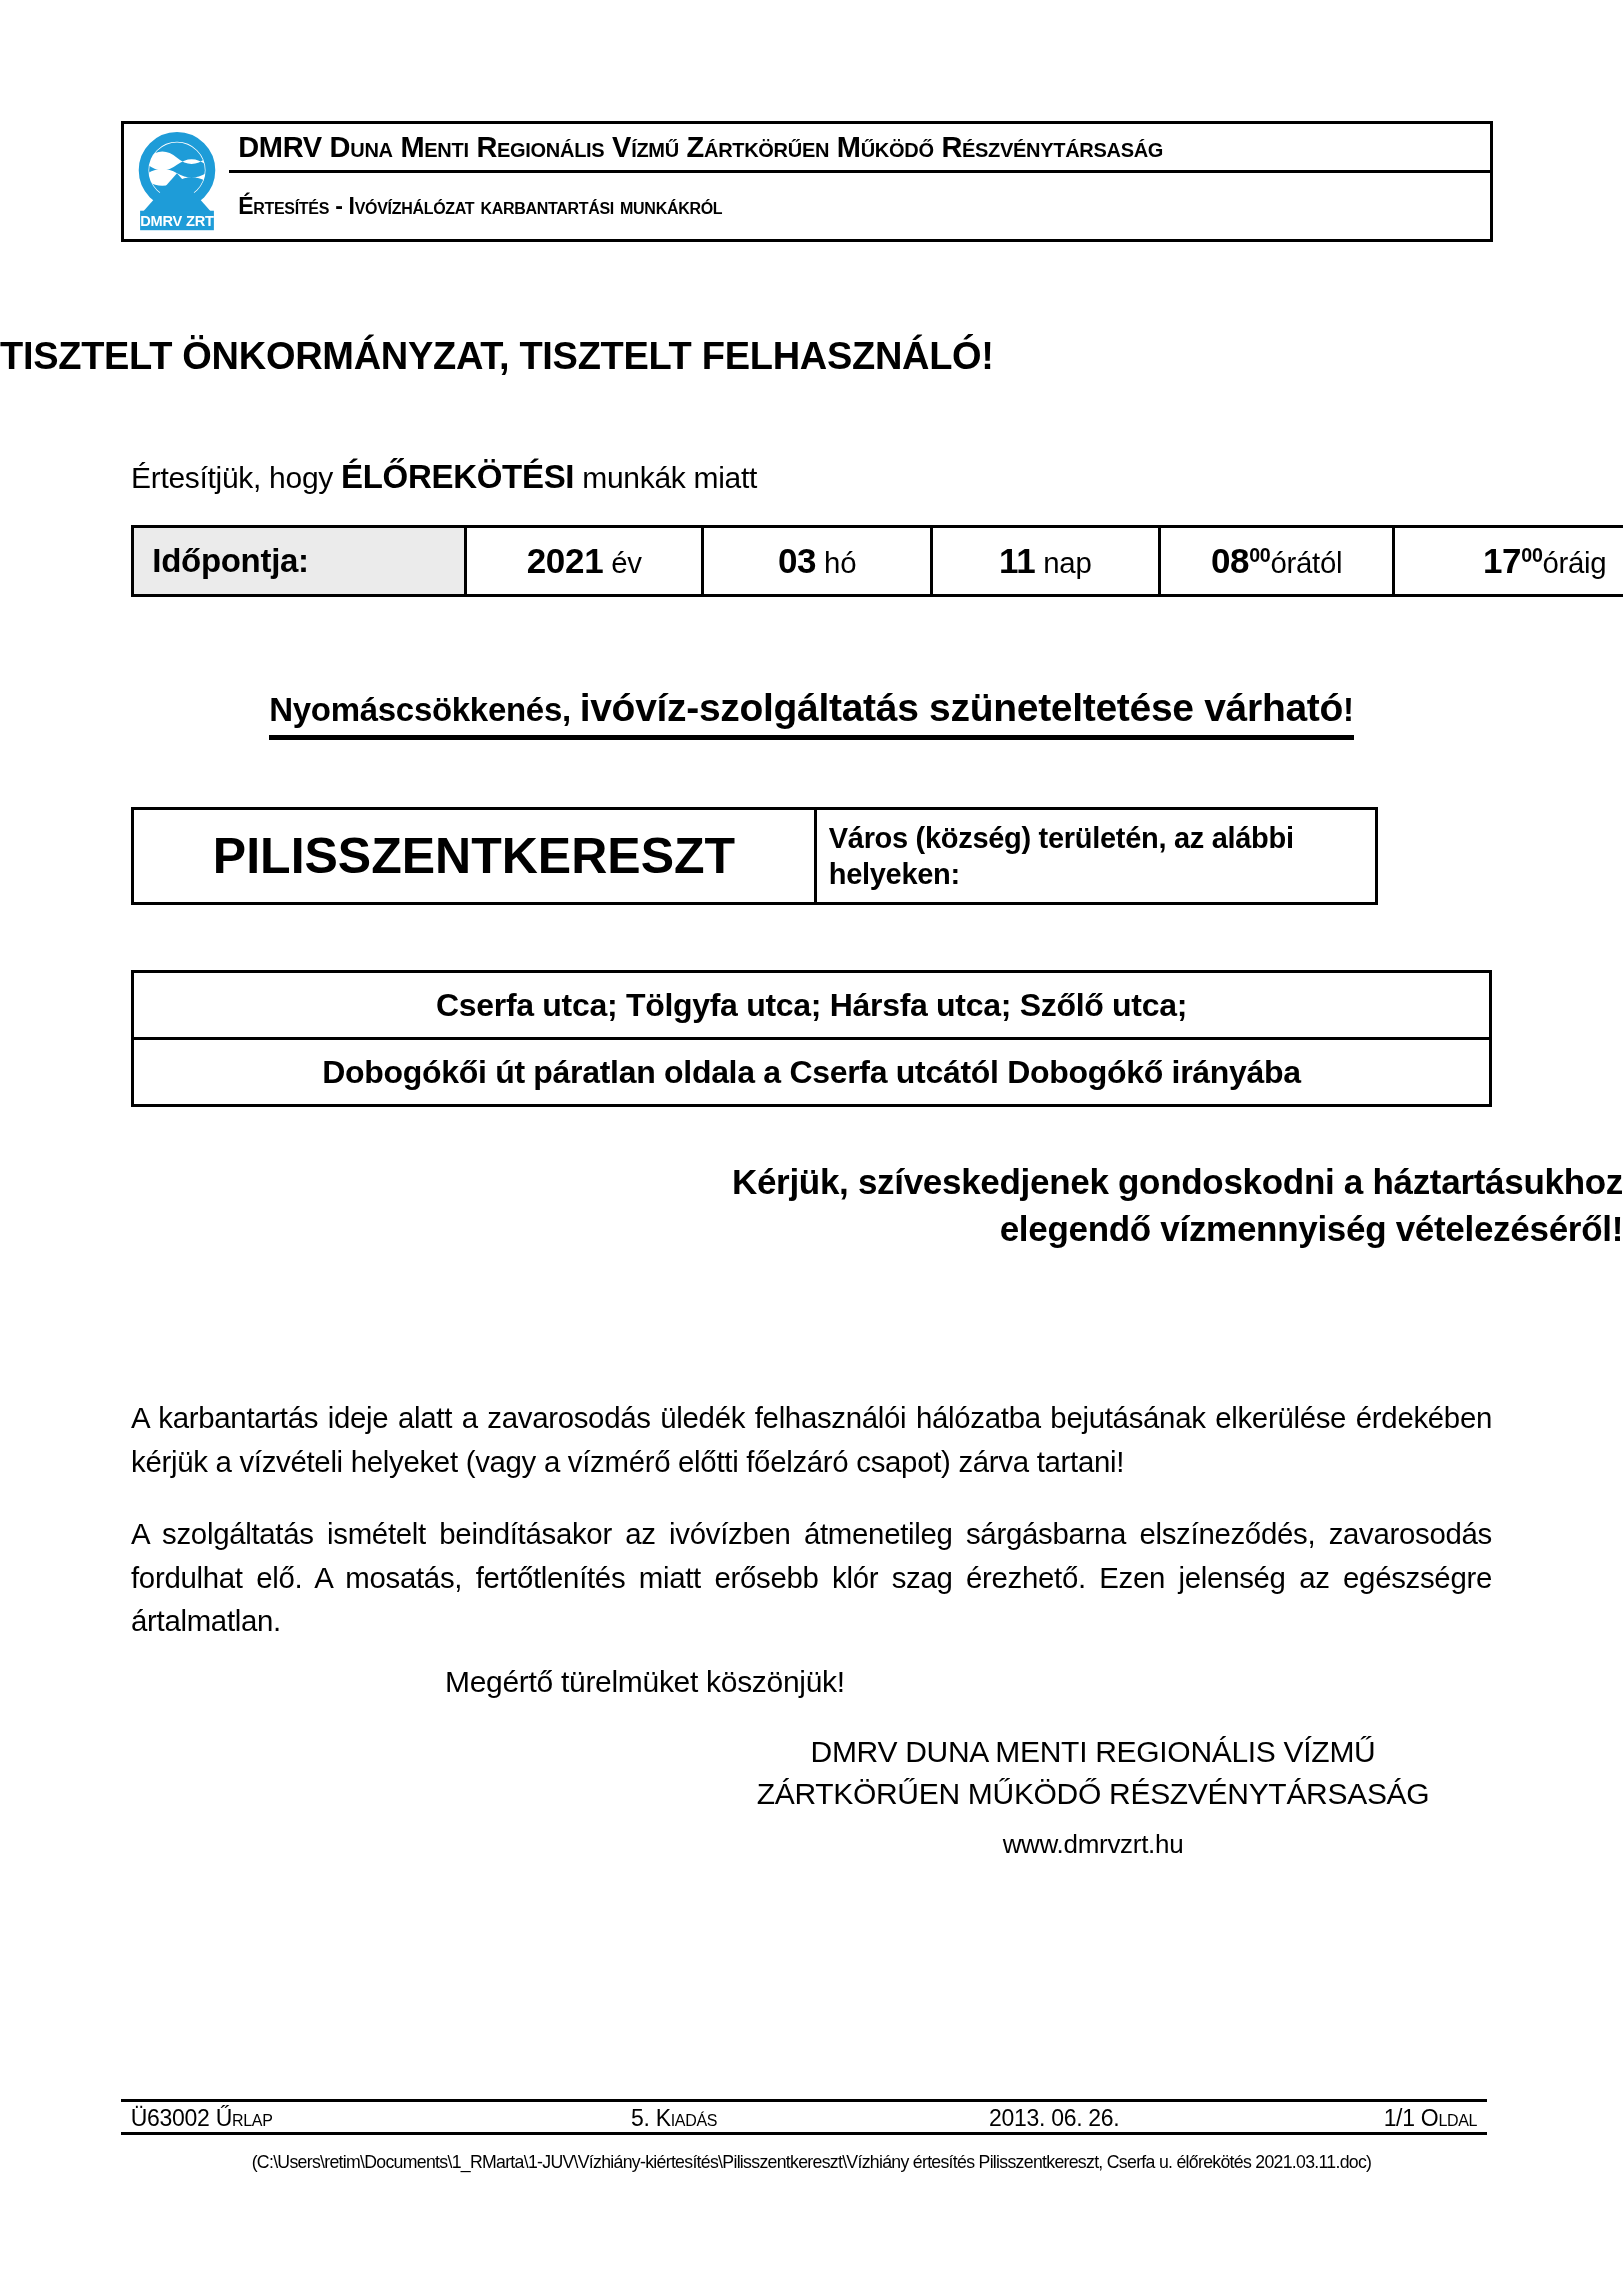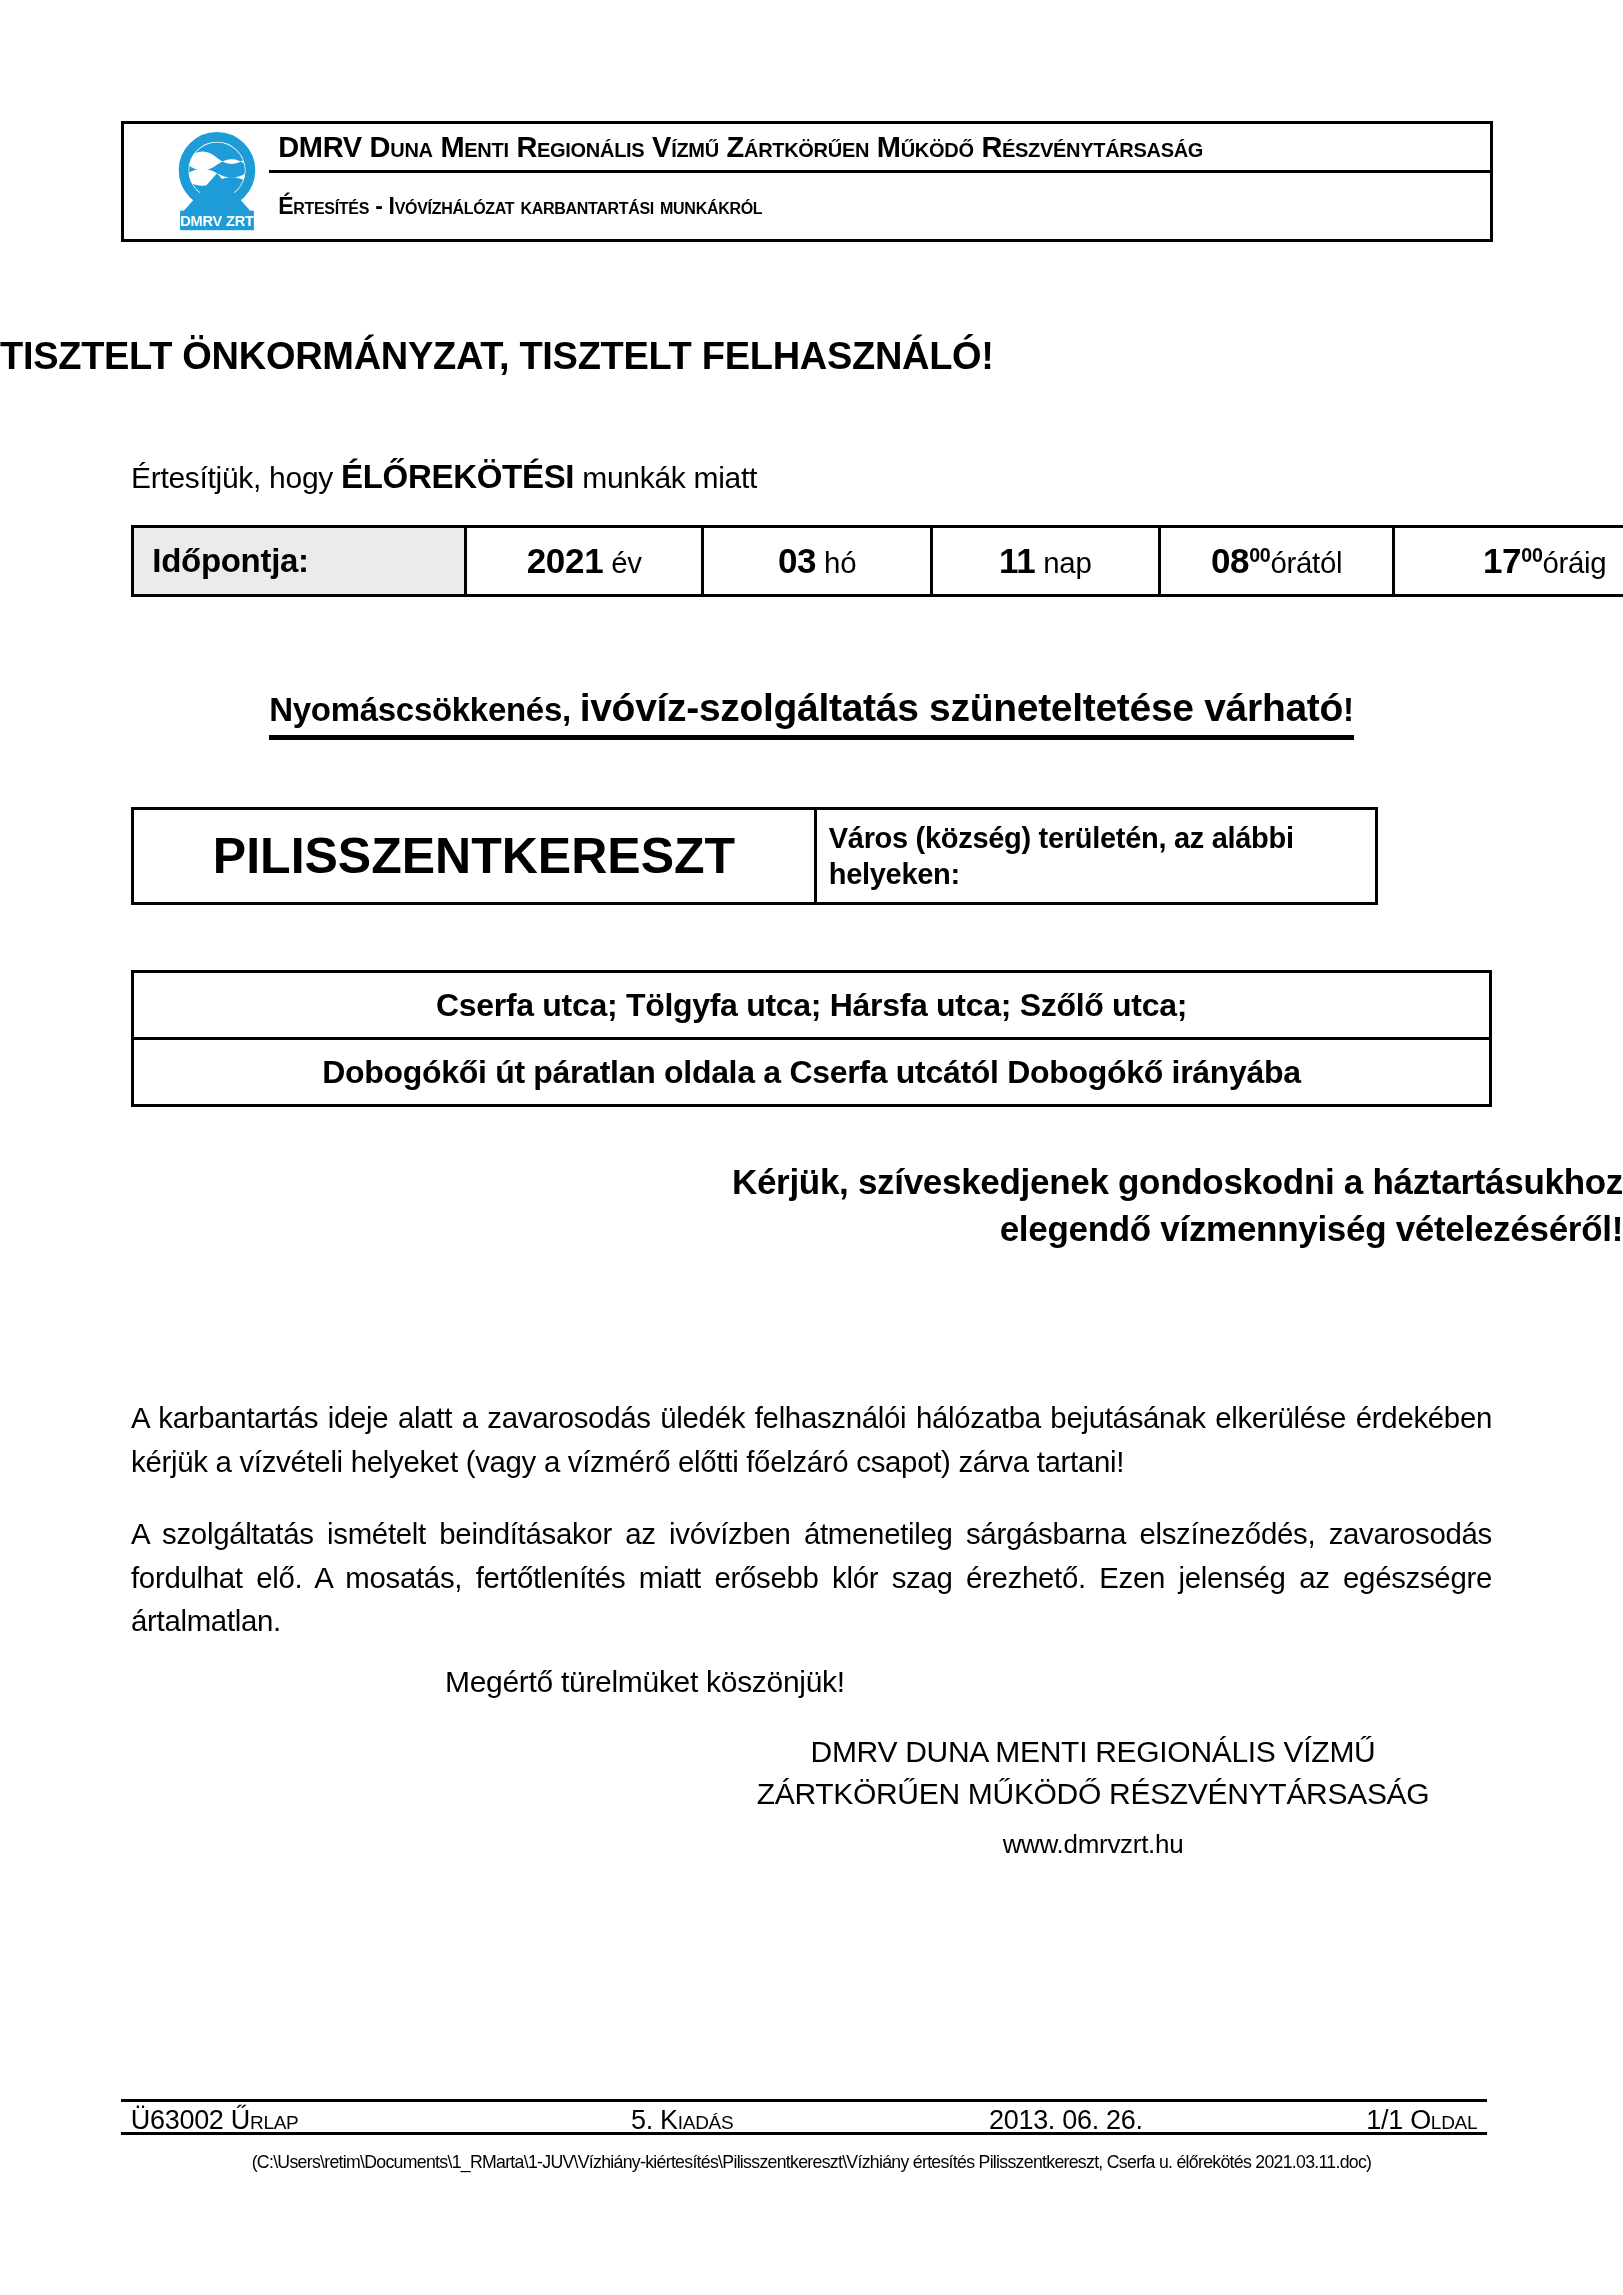--- a/index.html
+++ b/index.html
@@ -10,21 +10,21 @@
     font-family:"Liberation Sans", sans-serif;
     color:#000;
     letter-spacing:-0.3px;
     overflow:hidden;
   }
   
   .header-box{
     position:absolute;left:121px;top:121px;width:1366px;height:115px;
     border:3.3px solid #000;display:flex;background:#fff;
   }
-  .logo-cell{width:105px;display:flex;align-items:center;justify-content:center;margin-left:40px;}
+  .logo-cell{width:105px;display:flex;align-items:center;justify-content:center;}
   .header-right{flex:1;display:flex;flex-direction:column;}
   .company-row{height:46px;display:flex;align-items:center;padding:0 9.2px;}
   .company-name{font-variant:small-caps;font-weight:bold;font-size:29px;}
   .header-divider{border:none;border-top:3.3px solid #000;margin:0;}
   .subtitle-row{flex:1;display:flex;align-items:center;padding:0 9.2px;}
   .header-subtitle{font-variant:small-caps;font-weight:bold;font-size:23px;}
   
   .salutation{
     position:absolute;left:0;top:335px;width:100%;
     text-align:left;font-weight:bold;font-size:38px;
@@ -87,21 +87,21 @@
   
   .signature{
     position:absolute;left:707px;top:1731px;width:772px;
     text-align:center;font-size:30px;line-height:1.4;
   }
   .signature .website{font-size:26px;margin-top:11px;}
   
   .footer-bar{
     position:absolute;left:121px;top:2099px;width:1366px;height:30px;
     border-top:3.9px solid #000;border-bottom:3.9px solid #000;
-    font-variant:small-caps;font-size:27px;background:#fff;text-align:right;
+    font-variant:small-caps;font-size:23px;background:#fff;text-align:right;
   }
   .footer-bar span{position:absolute;top:2.6px;white-space:nowrap;}
   .f-form{left:9.8px;}
   .f-edition{left:510px;}
   .f-date{left:868px;}
   .f-page{right:9.8px;}
   .doc-path{
     position:absolute;left:0;top:2152px;width:100%;
     text-align:center;font-size:17.7px;letter-spacing:-0.7px;
   }

